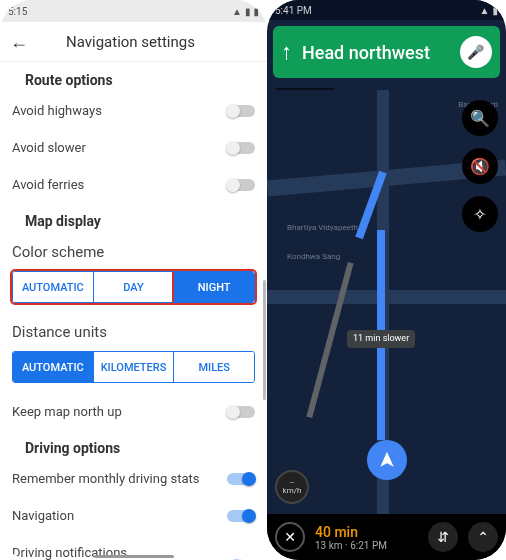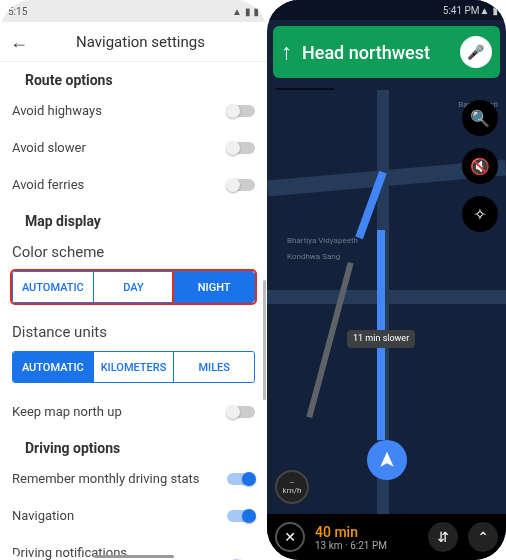--- a/index.html
+++ b/index.html
@@ -6,40 +6,40 @@
 body { display: flex; width: 506px; height: 560px; overflow: hidden; background: #fff; }
 .pane { height: 560px; overflow: hidden; position: relative; border-radius: 32px; }
 .left { width: 267px; background: #fff; }
 .right { width: 239px; background: #14213a; }
 
 
 .stbar { height: 22px; background: #ebebeb; display: flex; align-items: center; justify-content: space-between; padding: 0 8px; font-size: 10px; color: #555; }
 .st-r { display: flex; gap: 3px; align-items: center; }
 .app-header { height: 40px; display: flex; align-items: center; padding: 0 10px; gap: 18px; border-bottom: 1px solid #eee; }
 .back-arrow { font-size: 18px; color: #333; }
-.app-title { font-size: 15px; color: #333; margin-left: 30px; }
+.app-title { font-size: 15px; color: #333; margin-left: 20px; }
 .section-title { font-size: 14px; font-weight: 700; color: #333; padding: 10px 12px 4px; margin-left: 13px; }
 .row { display: flex; align-items: center; justify-content: space-between; padding: 11px 12px; font-size: 13px; color: #444; }
 .row-sub { padding: 10px 12px 4px; font-size: 15px; color: #444; }
 .subtext { font-size: 10px; color: #888; line-height: 1.2; padding-right: 20px; }
 .toggle { width: 28px; height: 12px; background: #ccc; border-radius: 10px; position: relative; }
 .toggle::after { content: ""; position: absolute; width: 14px; height: 14px; background: #f0f0f0; border-radius: 50%; top: -1px; left: -1px; box-shadow: 0 1px 2px rgba(0,0,0,.3); }
 .toggle.on { background: #a6c8f7; }
 .toggle.on::after { background: #1a73e8; left: 15px; }
 .seg { display: flex; margin: 6px 12px 10px; border: 1px solid #1a73e8; border-radius: 3px; overflow: hidden; height: 32px; }
 .seg-btn { flex: 1; display: flex; align-items: center; justify-content: center; font-size: 11px; font-weight: 500; color: #1a73e8; background: #fff; border-right: 1px solid #1a73e8; }
 .seg-btn:last-child { border-right: none; }
 .seg-btn.active { background: #1a73e8; color: #fff; }
 .seg.hl { outline: 2px solid #d93025; outline-offset: 0; }
 .seg.hl .seg-btn.active { outline: 2px solid #d93025; }
 .scroll-ind { position: absolute; right: 1px; top: 280px; width: 3px; height: 120px; background: #bbb; border-radius: 2px; }
 .bottom-bar { position: absolute; bottom: 2px; left: 50%; transform: translateX(-50%); width: 80px; height: 3px; background: #999; border-radius: 2px; }
 
 
-.stbar2 { height: 20px; background: #0a1226; display: flex; align-items: center; justify-content: flex-end; padding: 0 8px; font-size: 10px; color: #ccc; }
+.stbar2 { height: 20px; background: #0a1226; display: flex; align-items: center; justify-content: space-between; padding: 0 8px; font-size: 10px; color: #ccc; }
 .dir-card { margin: 6px; background: #0f9d58; color: #fff; border-radius: 6px; padding: 10px 8px; display: flex; align-items: center; gap: 10px; }
 .dir-arrow { font-size: 22px; font-weight: bold; }
 .dir-text { font-size: 18px; font-weight: 500; flex: 1; }
 .mic { width: 32px; height: 32px; background: #fff; border-radius: 50%; display: flex; align-items: center; justify-content: center; font-size: 14px; }
 .then-row { margin: 4px 8px; background: rgba(0,0,0,.6); color: #ccc; font-size: 11px; padding: 6px 10px; border-radius: 3px; display: inline-flex; align-items: center; gap: 6px; }
 .map-area { position: absolute; top: 90px; left: 0; right: 0; bottom: 46px; background: #14213a; }
 .road { position: absolute; background: #263b5a; }
 .route { position: absolute; background: #4285f4; }
 .alt-route { position: absolute; background: #5f6368; }
 .sidebtn { position: absolute; right: 8px; width: 36px; height: 36px; background: #000; border-radius: 50%; display: flex; align-items: center; justify-content: center; color: #fff; font-size: 16px; }
@@ -148,21 +148,21 @@
     <span>↰</span>
   </div>
 
   <div class="map-area">
     <div class="road" style="top:80px;left:0;width:100%;height:16px;transform:rotate(-5deg);"></div>
     <div class="road" style="top:200px;left:0;width:100%;height:14px;"></div>
     <div class="road" style="top:0;left:110px;width:12px;height:100%;"></div>
     <div class="alt-route" style="top:170px;left:60px;width:6px;height:160px;transform:rotate(15deg);"></div>
     <div class="route" style="top:140px;left:110px;width:8px;height:210px;"></div>
     <div class="route" style="top:80px;left:100px;width:8px;height:70px;transform:rotate(20deg);"></div>
-    <div class="poi" style="top:146px;left:20px;">Bhartiya Vidyapeeth</div>
+    <div class="poi" style="top:133px;left:20px;">Bhartiya Vidyapeeth</div>
     <div class="poi" style="top:162px;left:20px;">Kondhwa Sang</div>
     <div class="poi" style="top:10px;right:8px;">Banaa Insti</div>
   </div>
 
   <div class="sidebtn s1">
       <span>🔍</span>
     </div>
   <div class="sidebtn s2">
       <span>🔇</span>
     </div>

